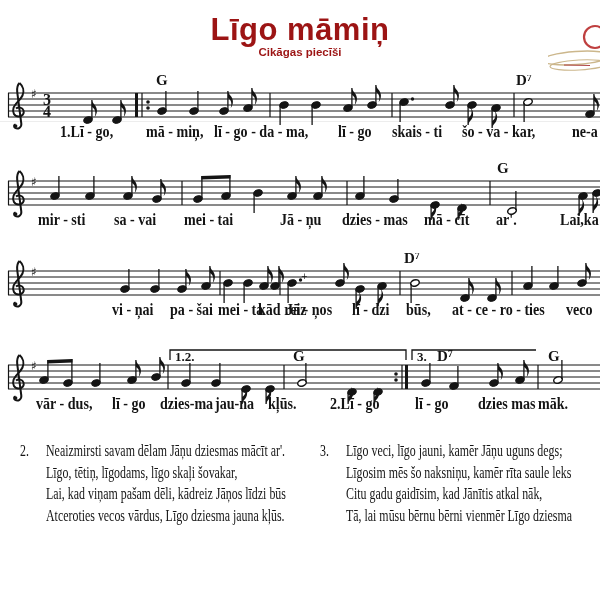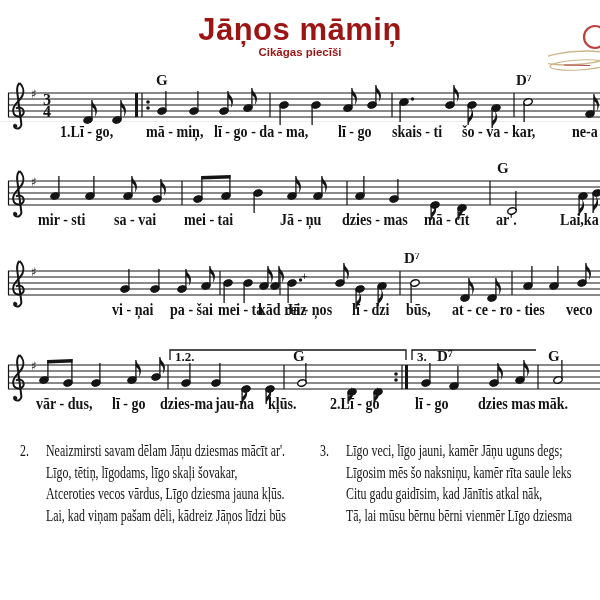--- a/index.html
+++ b/index.html
@@ -24,21 +24,21 @@
   .squeeze{display:inline-block;transform:scaleX(0.70);transform-origin:left center;}
   .v2{position:absolute;left:46px;top:0;}
   .v3{position:absolute;left:346px;top:0;}
   .n2{left:20px}.n3{left:320px}
   .scan-line{position:absolute;left:0;top:121px;width:600px;height:1px;background:#ededed;}
 </style>
 </head>
 <body>
 
 <div class="header">
-  <div class="title" style="color: rgb(156, 20, 20);">Jāņos māmiņ</div>
+  <div class="title" style="color: rgb(156, 20, 20);">Līgo māmiņ</div>
   <div class="subtitle" style="color: rgb(156, 20, 20);">Cikāgas piecīši</div>
 </div>
 
 <svg style="position:absolute;right:0;top:20px;" width="52" height="55" viewBox="0 0 52 55">
   <circle cx="47" cy="17" r="11" fill="none" stroke="#bf4040" stroke-width="2.2"></circle>
   <ellipse cx="28" cy="38" rx="34" ry="6.5" fill="none" stroke="#ccb78c" stroke-width="1.4" transform="rotate(-4 28 38)"></ellipse>
   <ellipse cx="31" cy="45" rx="29" ry="5" fill="none" stroke="#ccb78c" stroke-width="1.2" transform="rotate(-3 31 45)"></ellipse>
   <line x1="16" y1="45" x2="42" y2="45.5" stroke="#b04545" stroke-width="1"></line>
 </svg>
 
@@ -349,22 +349,22 @@
       <text transform="translate(478 62) scale(0.88 1)" class="lyric">dzies mas</text>
       <text transform="translate(538 62) scale(0.88 1)" class="lyric">māk.</text>
     </g>
   </svg>
 
 <div class="verses">
   <div class="verse-num n2"><span class="squeeze">2.</span></div>
   <div class="v2">
     <div class="verse-line"><span class="squeeze">Neaizmirsti savam dēlam Jāņu dziesmas mācīt ar'.</span></div>
     <div class="verse-line"><span class="squeeze">Līgo, tētiņ, līgodams, līgo skaļi šovakar,</span></div>
+    <div class="verse-line"><span class="squeeze">Lai, kad viņam pašam dēli, kādreiz Jāņos līdzi būs</span></div>
     <div class="verse-line"><span class="squeeze">Atceroties vecos vārdus, Līgo dziesma jauna kļūs.</span></div>
-    <div class="verse-line"><span class="squeeze">Lai, kad viņam pašam dēli, kādreiz Jāņos līdzi būs</span></div>
   </div>
   <div class="verse-num n3"><span class="squeeze">3.</span></div>
   <div class="v3">
     <div class="verse-line"><span class="squeeze">Līgo veci, līgo jauni, kamēr Jāņu uguns degs;</span></div>
     <div class="verse-line"><span class="squeeze">Līgosim mēs šo naksniņu, kamēr rīta saule leks</span></div>
     <div class="verse-line"><span class="squeeze">Citu gadu gaidīsim, kad Jānītis atkal nāk,</span></div>
     <div class="verse-line"><span class="squeeze">Tā, lai mūsu bērnu bērni vienmēr Līgo dziesma</span></div>
   </div>
 </div>
 

